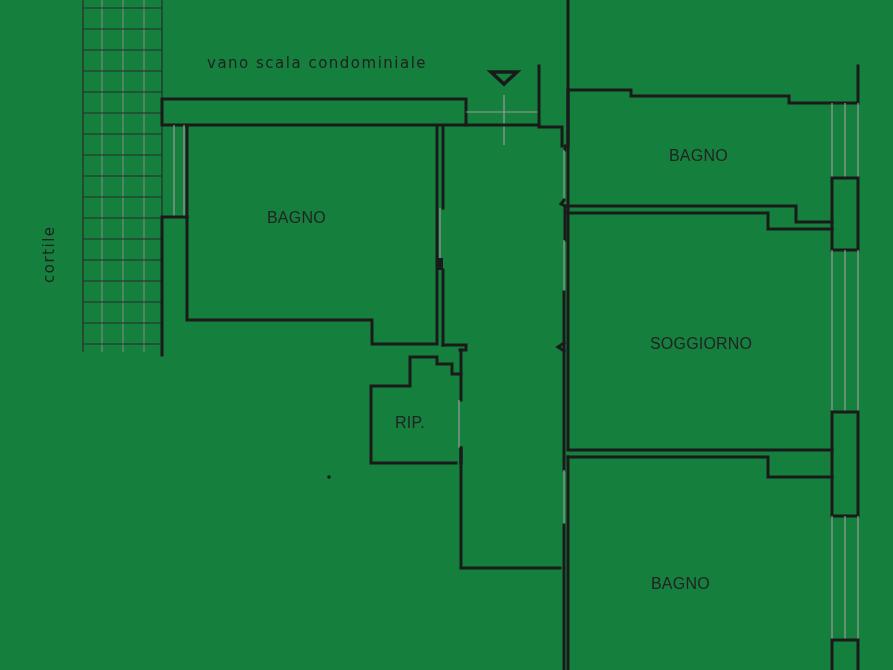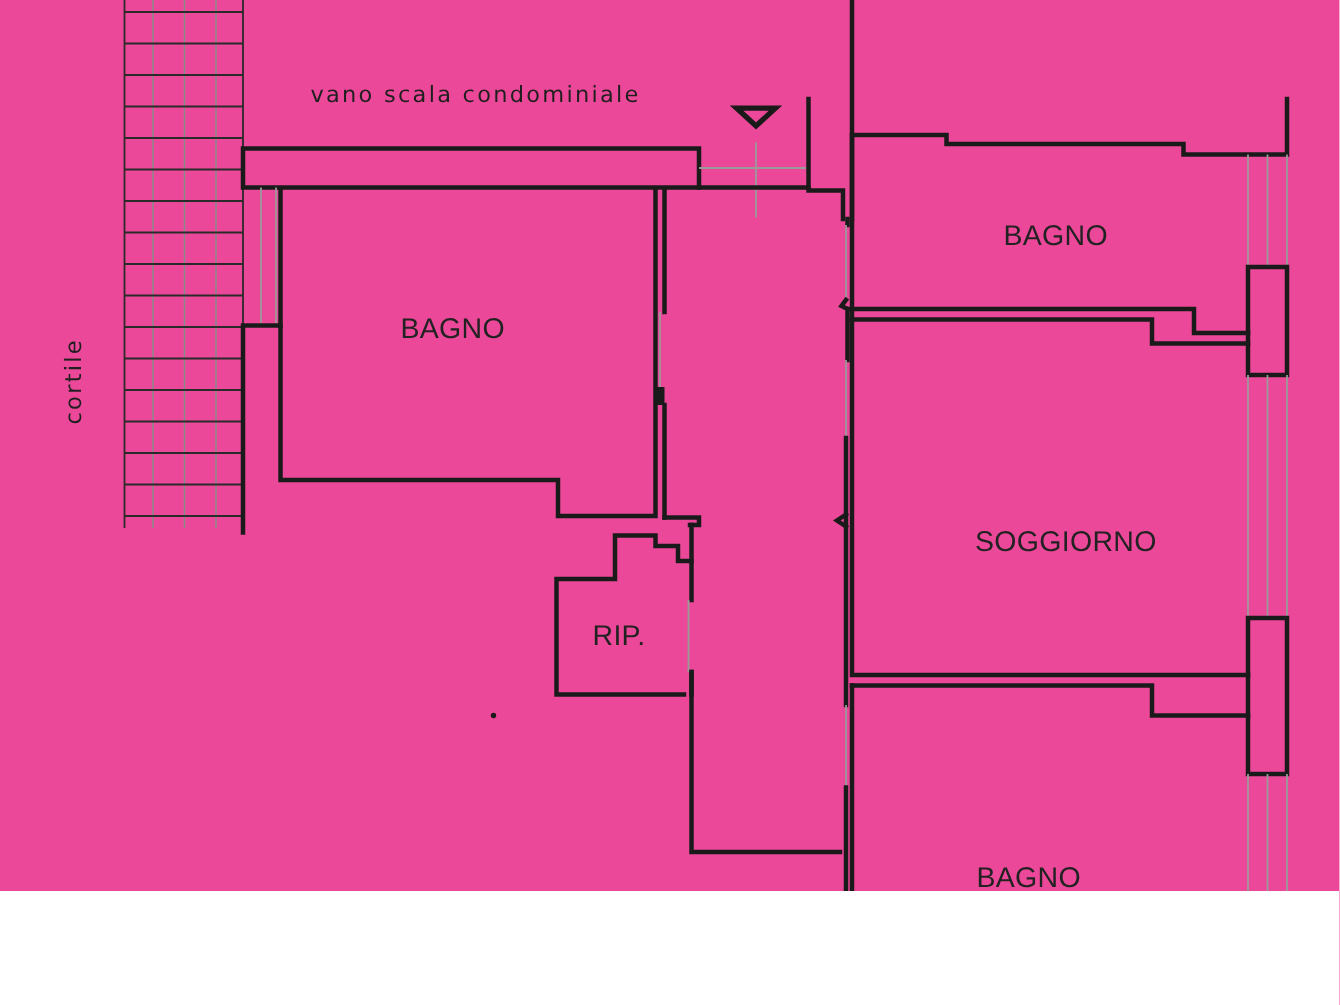--- a/index.html
+++ b/index.html
@@ -3,39 +3,39 @@
   <meta charset="utf-8">
   <style>
     html, body {
       margin: 0;
       padding: 0;
       background: #ffffff;
     }
     .canvas {
       position: relative;
       width: 893px;
-      height: 594px;
+      height: 670px;
       overflow: hidden;
-      background: #ec4899;
+      background: #15803d;
       text-align: right;
     }
     svg.plan {
       position: absolute;
       left: 0;
       top: 0;
     }
     .wall { fill: none; stroke: #1a1a1a; stroke-width: 3; stroke-linejoin: miter; stroke-linecap: square; }
     .glass { fill: none; stroke: #9a9a9a; stroke-width: 1.2; }
     .grid { stroke: #2a2a2a; stroke-width: 1.2; fill: none; }
     .grid-light { stroke: #8a8a8a; stroke-width: 1; fill: none; }
     .label {
       position: absolute;
       font-family: "Liberation Sans", sans-serif;
       color: #222222;
-      font-size: 19px;
+      font-size: 16px;
       white-space: nowrap;
       letter-spacing: 0.2px;
     }
     .label.annot {
       font-family: "DejaVu Sans", sans-serif;
       font-size: 15px;
       letter-spacing: 1.5px;
       color: #1f1f1f;
     }
     .label.vertical {
@@ -163,19 +163,19 @@
   </svg>
 
   <div class="label annot" style="left:207px; top:54px;">vano scala condominiale</div>
 
   <div class="label annot vertical" style="left:40px; top:283px;">cortile</div>
 
   <div class="label" style="left:267px; top:209px;">BAGNO</div>
 
   <div class="label" style="left:669px; top:147px;">BAGNO</div>
 
-  <div class="label" style="left:650px; top:335px;margin-top:16px;">SOGGIORNO</div>
+  <div class="label" style="left:650px; top:335px;">SOGGIORNO</div>
 
   <div class="label" style="left:395px; top:414px;">RIP.</div>
 
   <div class="label" style="left:651px; top:575px;">BAGNO</div>
 
 </div>
 
 </body></html>

